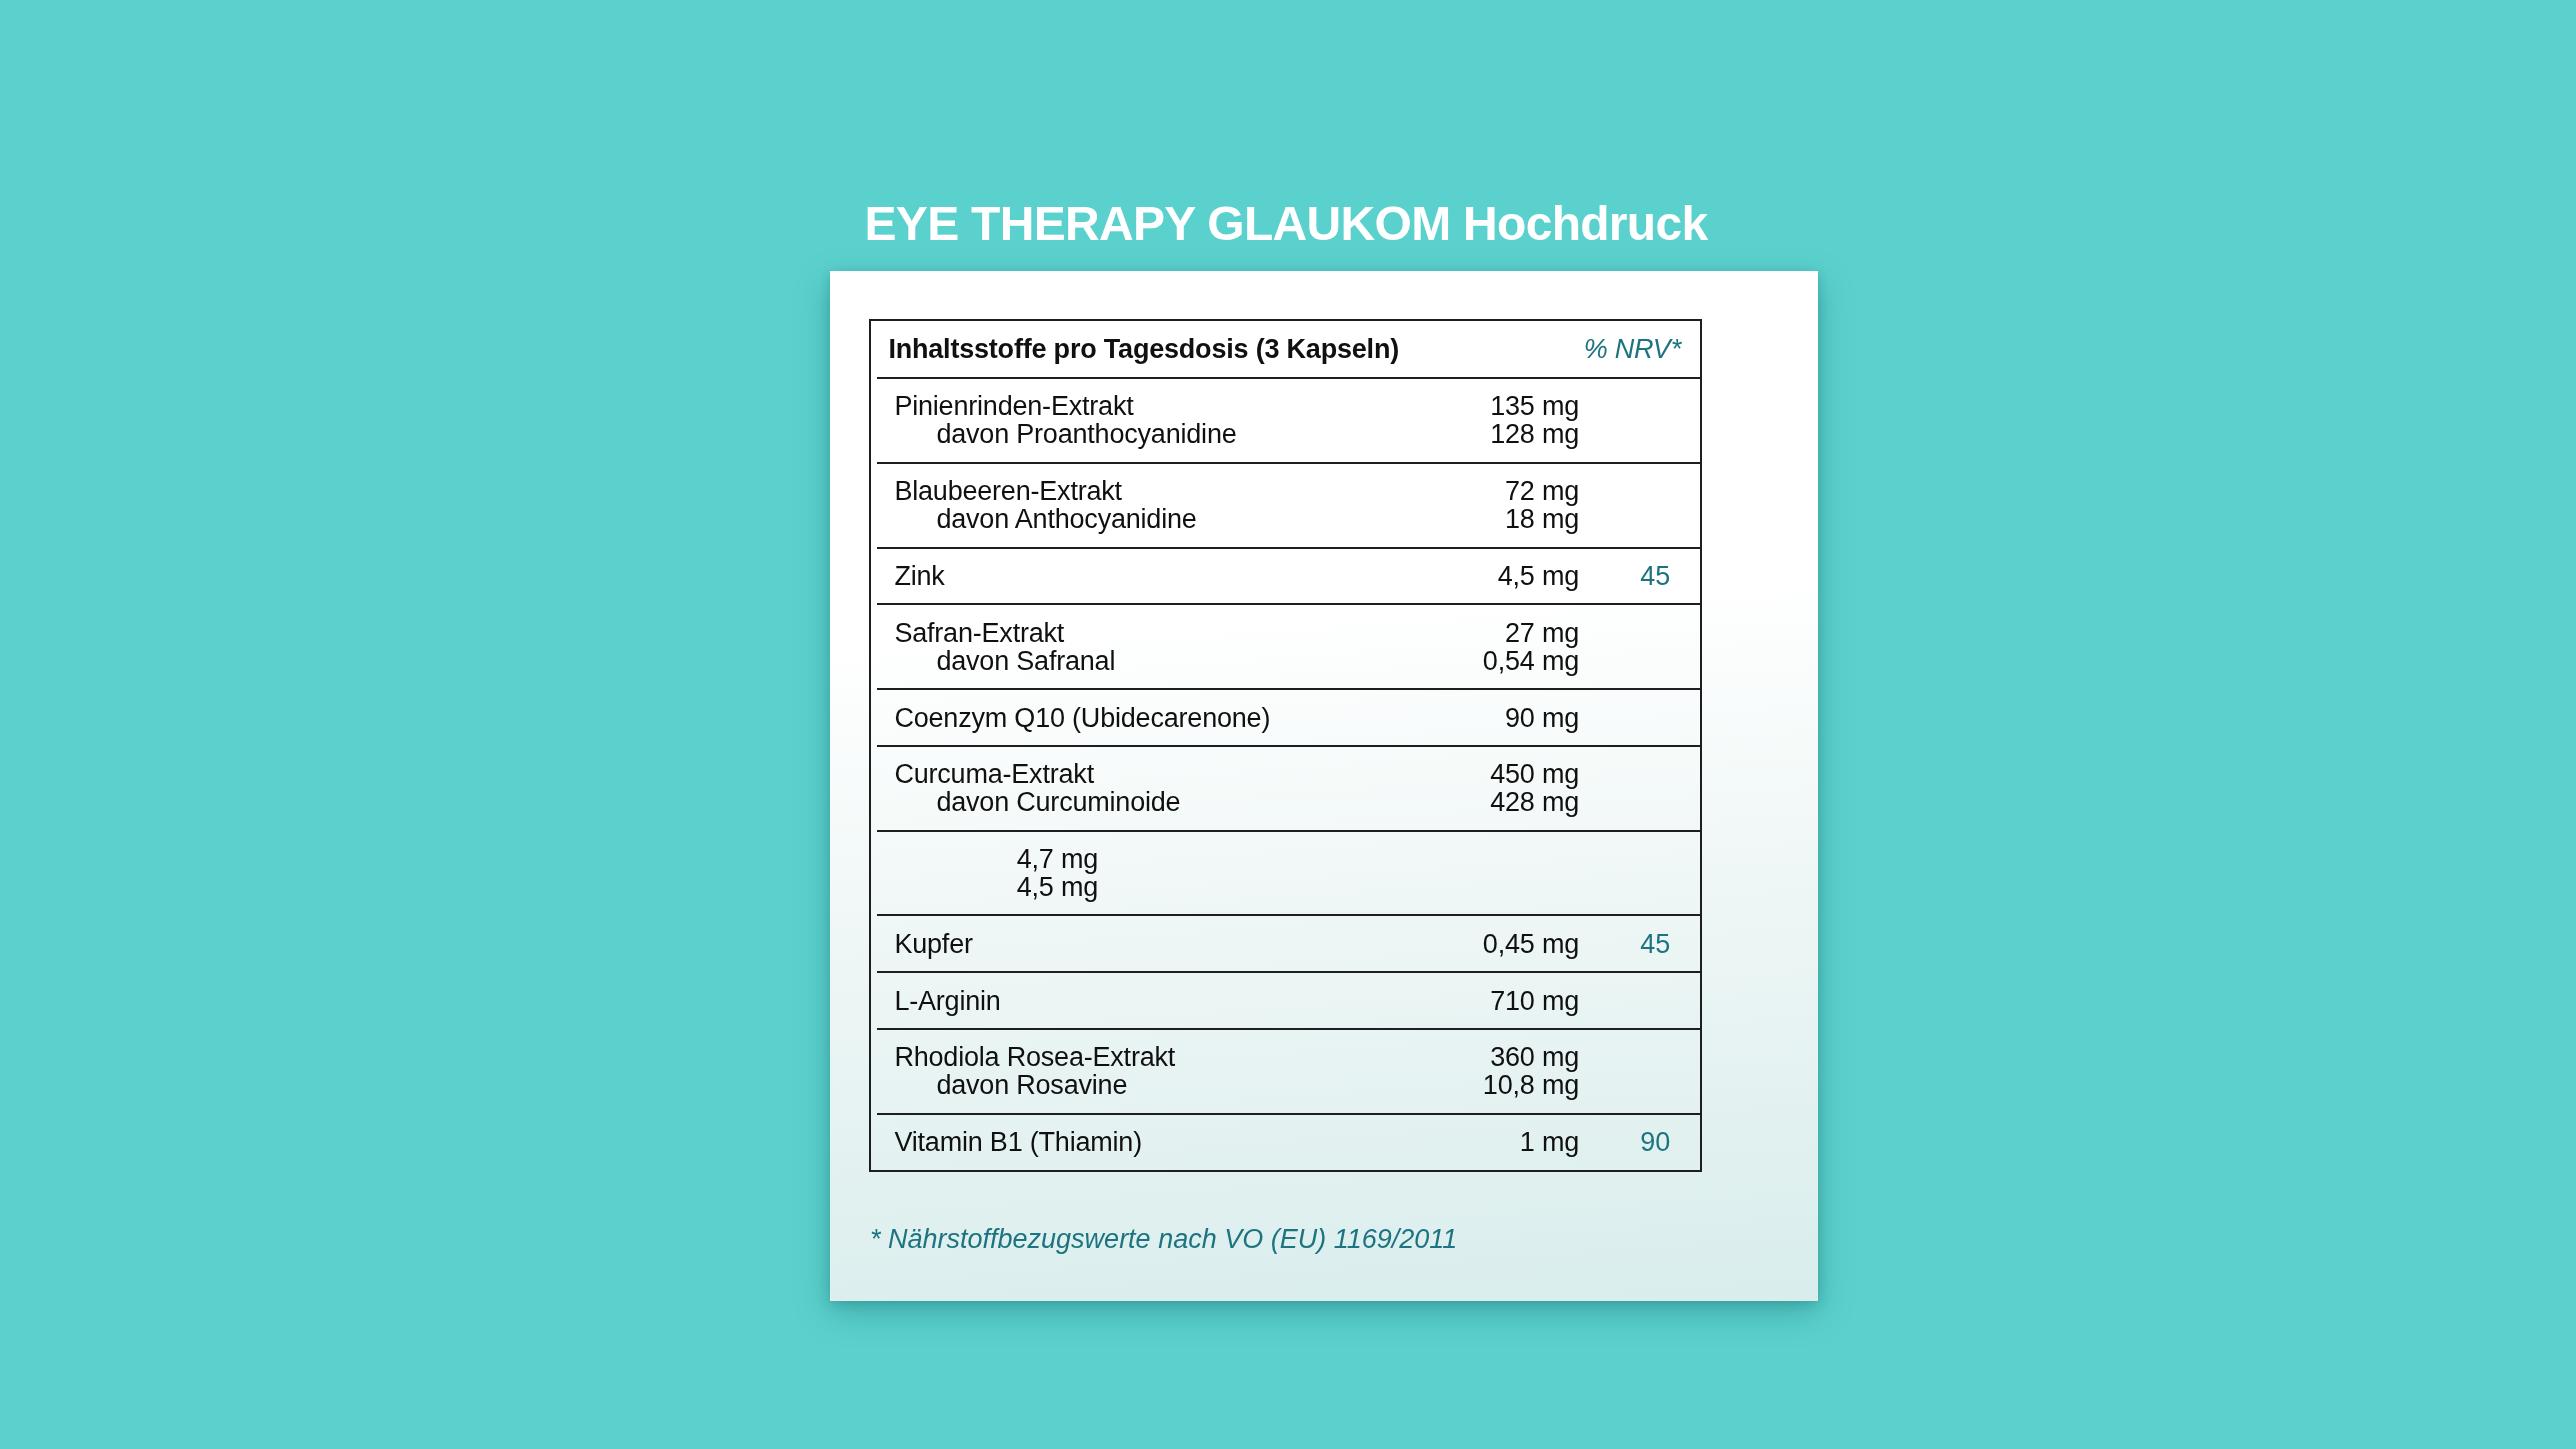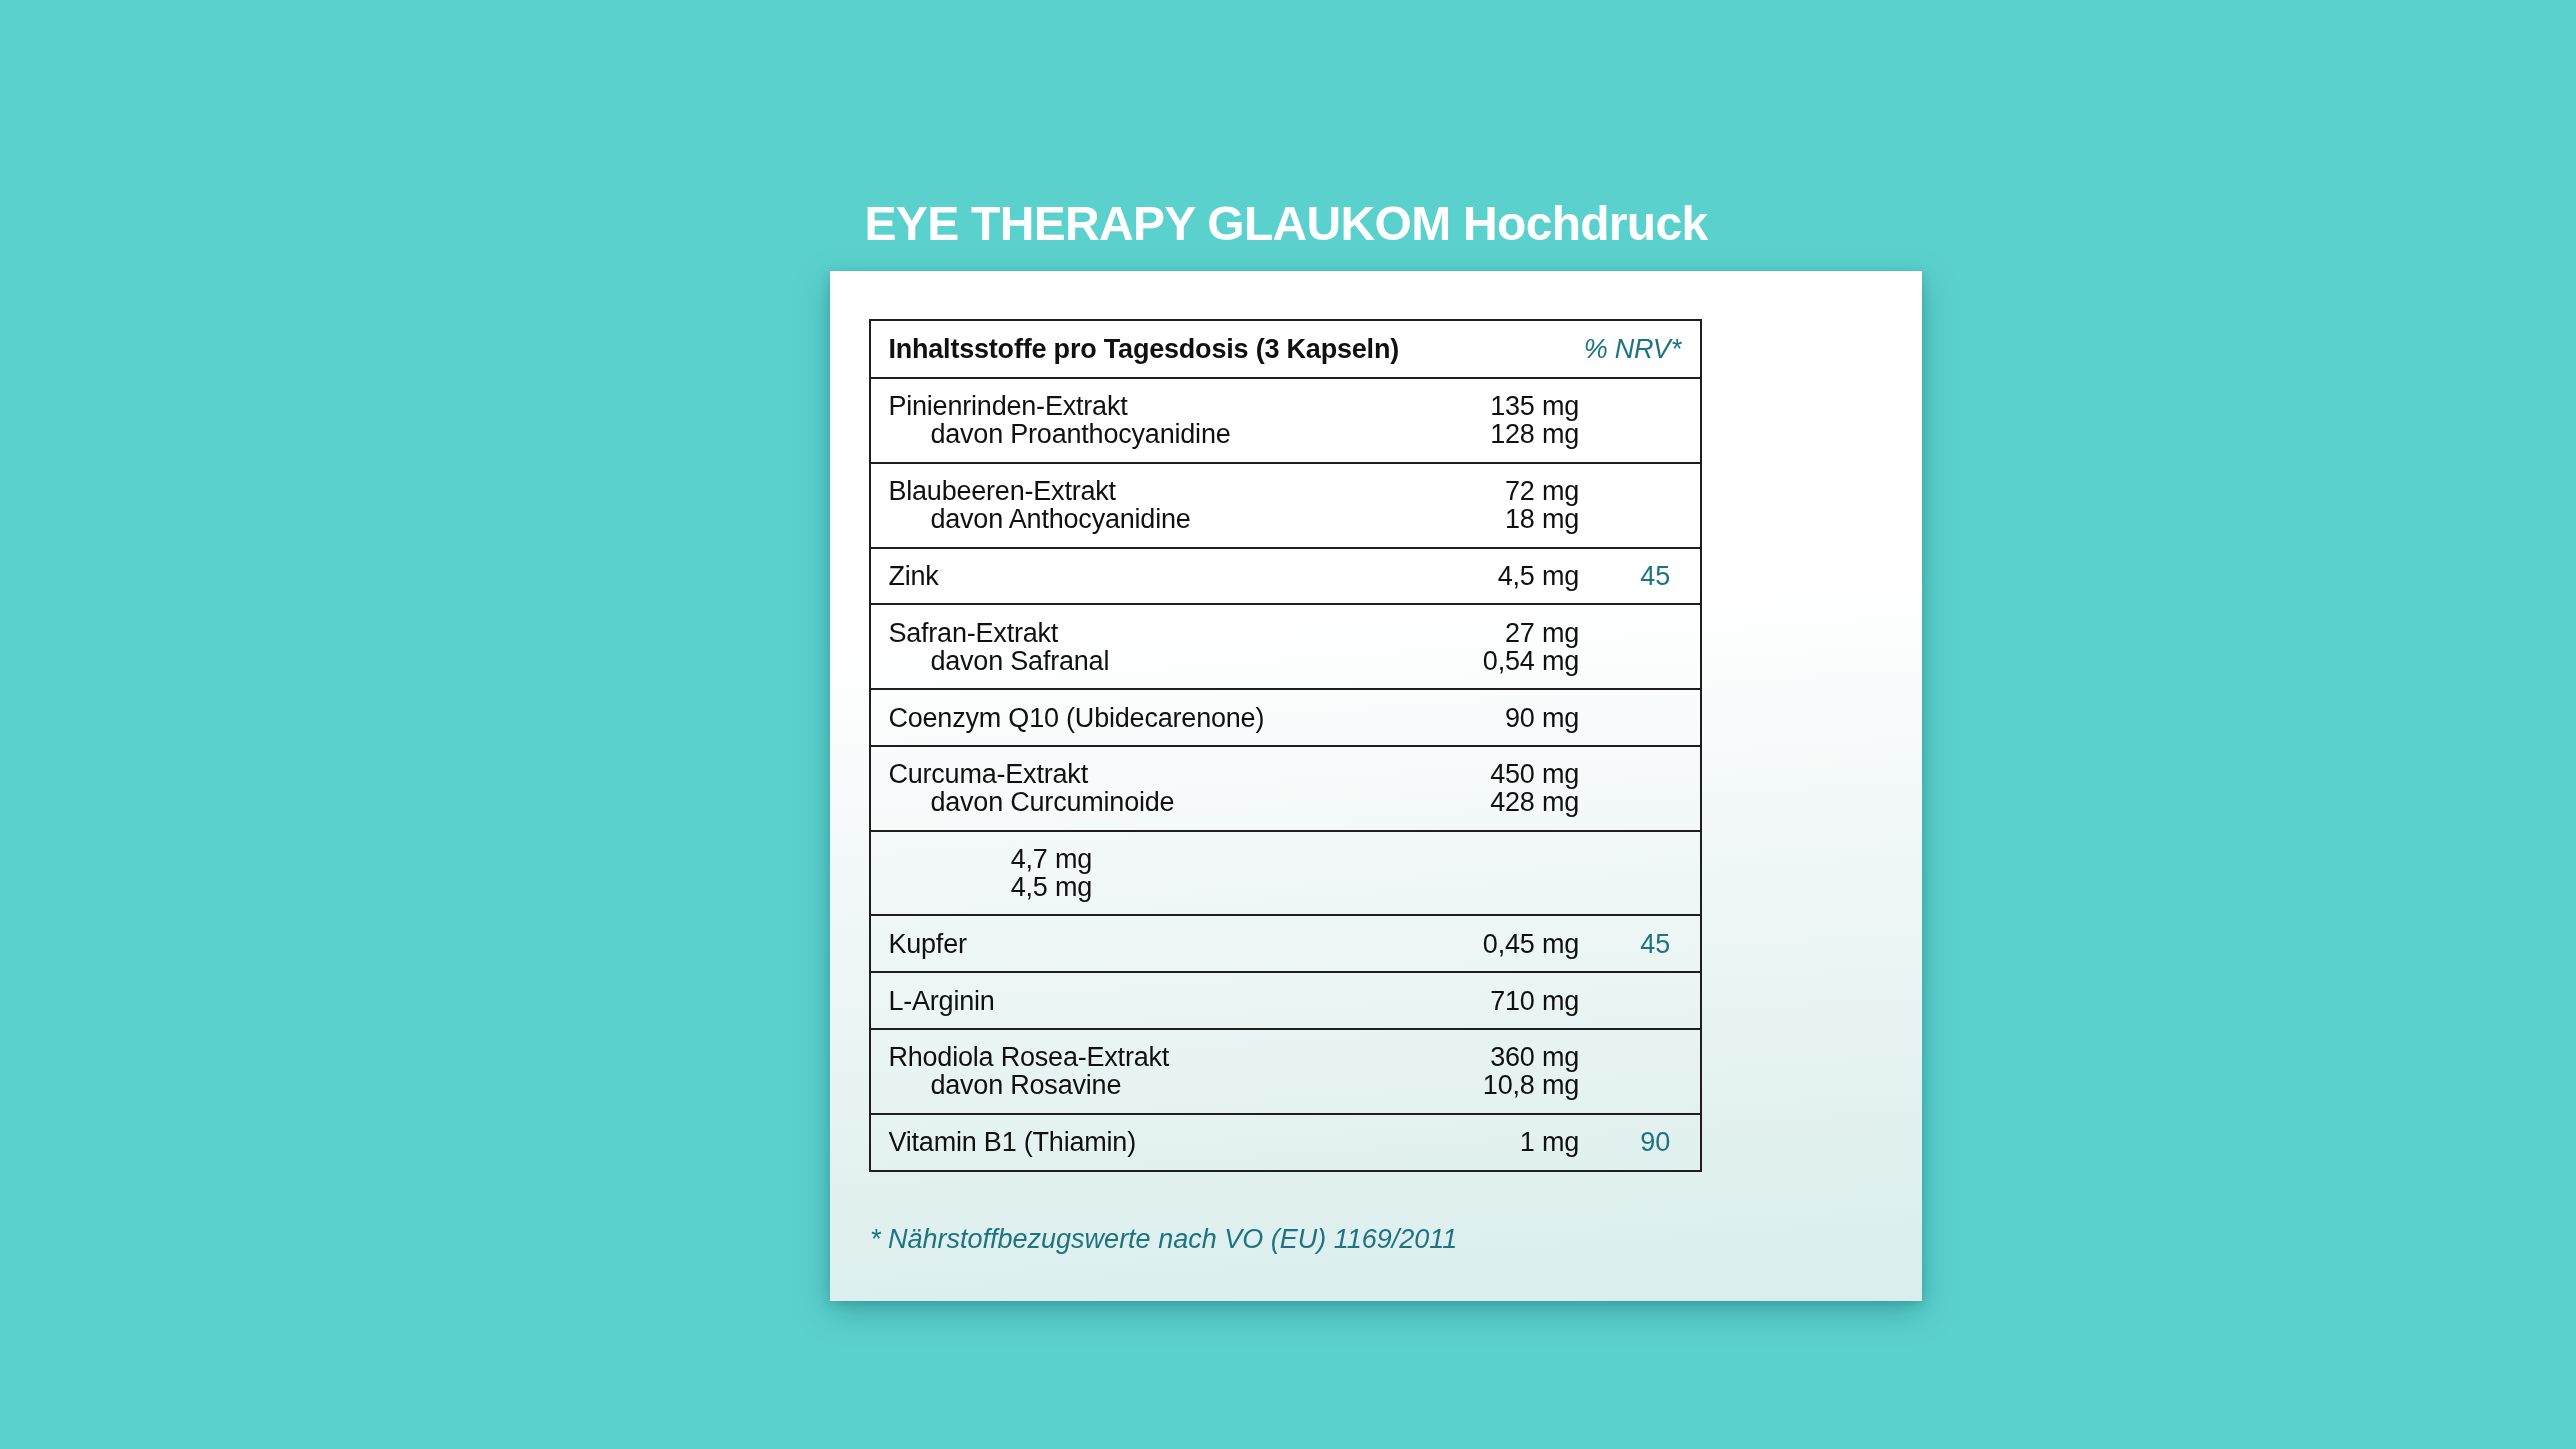--- a/index.html
+++ b/index.html
@@ -34,38 +34,38 @@
     line-height: 54px;
     font-weight: 700;
     letter-spacing: -0.7px;
     color: var(--title-color);
     white-space: nowrap;
   }
   .card {
     position: absolute;
     left: 830px;
     top: 271px;
-    width: 1092px;
+    width: 988px;
     height: 1030px;
     background: linear-gradient(176deg, var(--card-top) 0%, var(--card-top) 34%, #edf6f5 64%, var(--card-bottom) 100%);
     box-shadow: 0 10.7px 31px rgba(8, 90, 90, 0.34), 0 2.7px 9.4px rgba(8, 90, 90, 0.22);
   }
   .facts-table {
     position: absolute;
     left: 39px;
     top: 48px;
     width: 833px;
     border: 2px solid var(--border);
     font-size: 27px;
     line-height: 28px;
     color: var(--text);
     letter-spacing: -0.2px;
   }
   .row { display: flex; padding: 13.4px 0; align-items: flex-start; }
-  .row + .row { border-top: 2px solid var(--border); }
+  .row + .row { border-top: 2px solid var(--border); margin-left: 6px; }
   .row.header { padding: 14px 0; }
   .col.name { flex: 1 1 auto; padding-left: 17.4px; min-width: 0; }
   .col.amount { width: 221px; text-align: right; white-space: nowrap; flex: 0 0 auto; }
   .col.nrv {
     width: 121px;
     padding-right: 30px;
     text-align: right;
     white-space: nowrap;
     flex: 0 0 auto;
     color: var(--accent);

